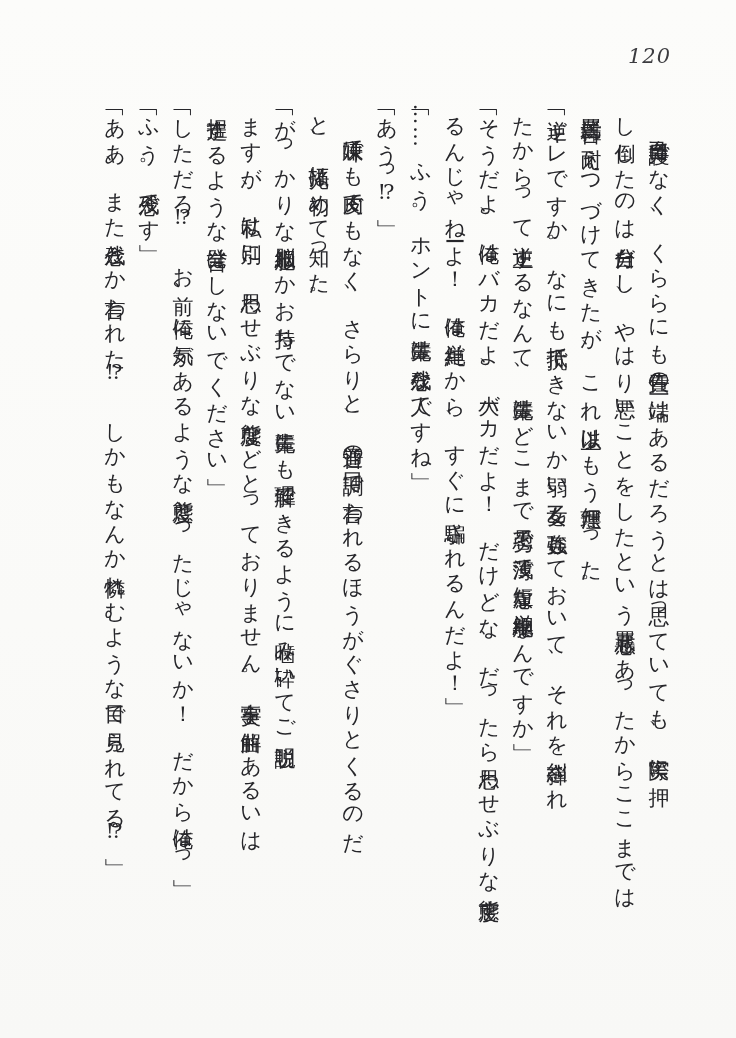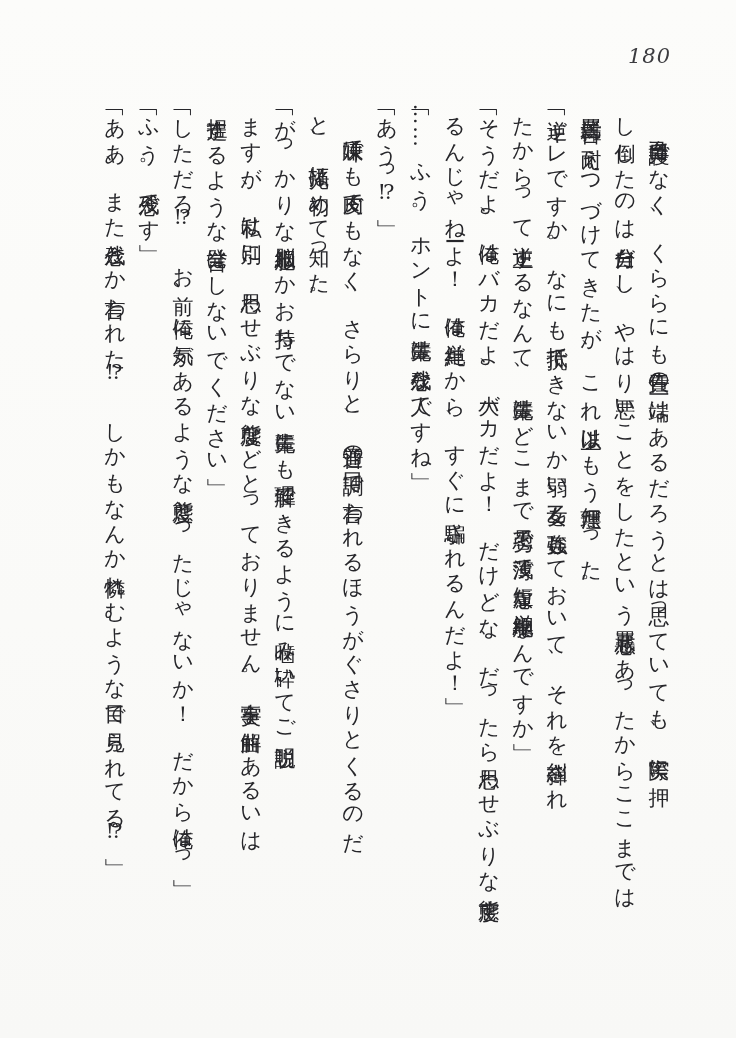--- a/index.html
+++ b/index.html
@@ -47,21 +47,21 @@
   }
   .line.indent {
     text-indent: 1em;
   }
 </style>
 </head>
 <body>
 
 <div class="page">
 
-  <div class="page-number">180</div>
+  <div class="page-number">120</div>
 
   <div class="text-block">
     <p class="line indent">自己弁護でなく、くららにも責任の一端はあるだろうとは思っていても、実際に押</p>
     <p class="line">し倒したのは自分だし、やはり悪いことをしたという罪悪感もあったからここまでは</p>
     <p class="line">罵詈雑言に耐えつづけてきたが、これ以上はもう無理だった。</p>
     <p class="line">「逆ギレですか。なにも抵抗できないか弱い乙女を強姦しておいて、それを糾弾され</p>
     <p class="line">たからって逆上するなんて、先輩はどこまで愚劣で浅薄で短慮な単細胞なんですか」</p>
     <p class="line">「そうだよ、俺はバカだよ、大バカだよ！　だけどな、だったら思わせぶりな態度す</p>
     <p class="line">るんじゃねーよ！　俺は単純だから、すぐに騙されるんだよ！」</p>
     <p class="line">「……ふう。ホントに先輩は残念な人ですね」</p>

